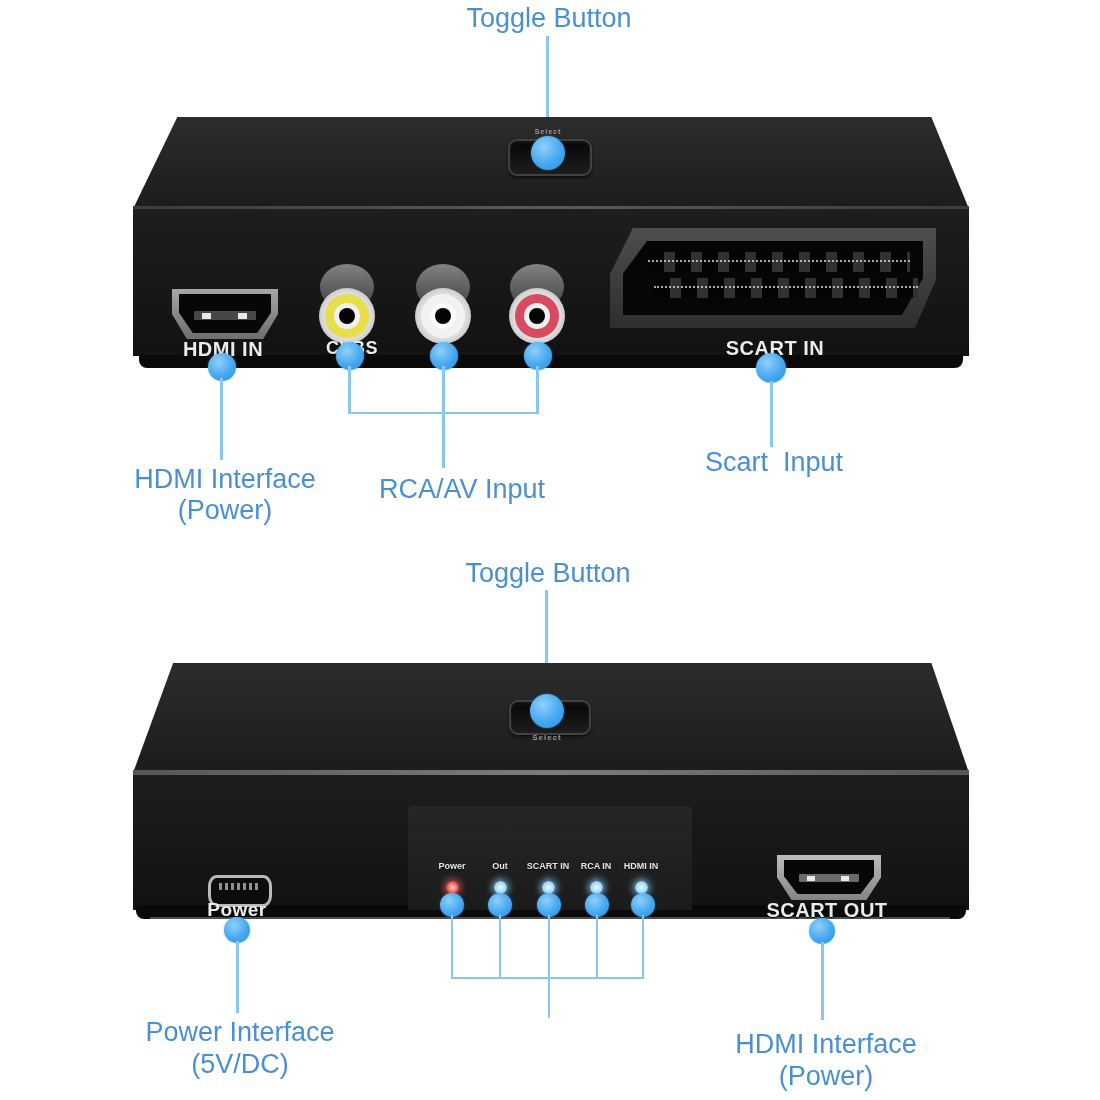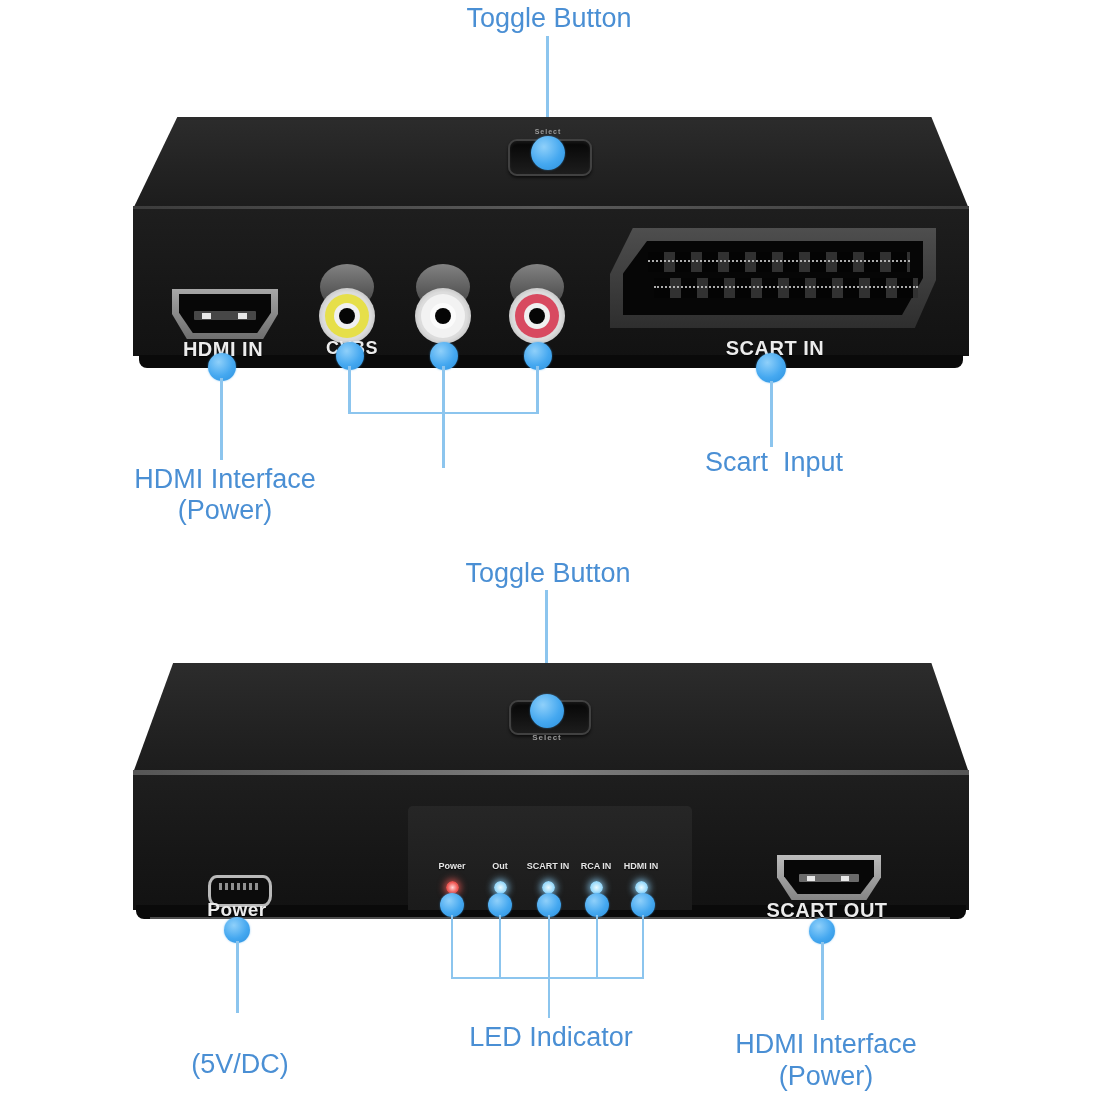--- a/index.html
+++ b/index.html
@@ -140,20 +140,21 @@
 
   <div class="cline" style="left:220px;top:378px;width:3px;height:82px;"></div>
   <div class="cline" style="left:348px;top:366px;width:3px;height:48px;"></div>
   <div class="cline" style="left:536px;top:366px;width:3px;height:48px;"></div>
   <div class="cline" style="left:348px;top:412px;width:191px;height:2px;"></div>
   <div class="cline" style="left:442px;top:366px;width:3px;height:102px;"></div>
   <div class="cline" style="left:770px;top:381px;width:3px;height:66px;"></div>
 
   <div class="callout-label" style="left:225px;top:464px;">HDMI Interface</div>
   <div class="callout-label" style="left:225px;top:495px;">(Power)</div>
+  <div class="callout-label" style="left:462px;top:474px;">RCA/AV Input</div>
   <div class="callout-label pre" style="left:774px;top:447px;">Scart  Input</div>
 
   <div class="callout-label" style="left:548px;top:558px;">Toggle Button</div>
   <div class="cline" style="left:545px;top:590px;width:3px;height:104px;"></div>
 
   <div class="top-face" style="left:133px;top:663px;width:836px;height:110px;clip-path:polygon(4.8% 0,95.5% 0,100% 100%,0 100%);"></div>
   <div class="junction" style="left:133px;top:770px;width:836px;height:5px;background:linear-gradient(90deg,#565656,#7c7c7c 50%,#565656);"></div>
   <div class="front-face" style="left:133px;top:775px;width:836px;height:135px;"></div>
   <div class="bottom-strip" style="left:136px;top:905px;width:830px;height:14px;"></div>
   <div class="abs" style="left:150px;top:917px;width:800px;height:2px;background:#4e4e4e;"></div>
@@ -198,18 +199,18 @@
   <div class="cline" style="left:236px;top:941px;width:3px;height:72px;"></div>
   <div class="cline" style="left:451px;top:915px;width:2px;height:63px;"></div>
   <div class="cline" style="left:499px;top:915px;width:2px;height:63px;"></div>
   <div class="cline" style="left:548px;top:915px;width:2px;height:63px;"></div>
   <div class="cline" style="left:596px;top:915px;width:2px;height:63px;"></div>
   <div class="cline" style="left:642px;top:915px;width:2px;height:63px;"></div>
   <div class="cline" style="left:451px;top:977px;width:193px;height:2px;"></div>
   <div class="cline" style="left:548px;top:978px;width:2px;height:40px;"></div>
   <div class="cline" style="left:821px;top:942px;width:3px;height:78px;"></div>
 
+  <div class="callout-label" style="left:240px;top:1017px;">Power Interface</div>
   <div class="callout-label" style="left:240px;top:1049px;">(5V/DC)</div>
-  <div class="callout-label" style="left:551px;top:1022px;">LED Indicator</div>
   <div class="callout-label" style="left:826px;top:1029px;">HDMI Interface</div>
   <div class="callout-label" style="left:826px;top:1061px;">(Power)</div>
 
 </div>
 
 </body></html>

